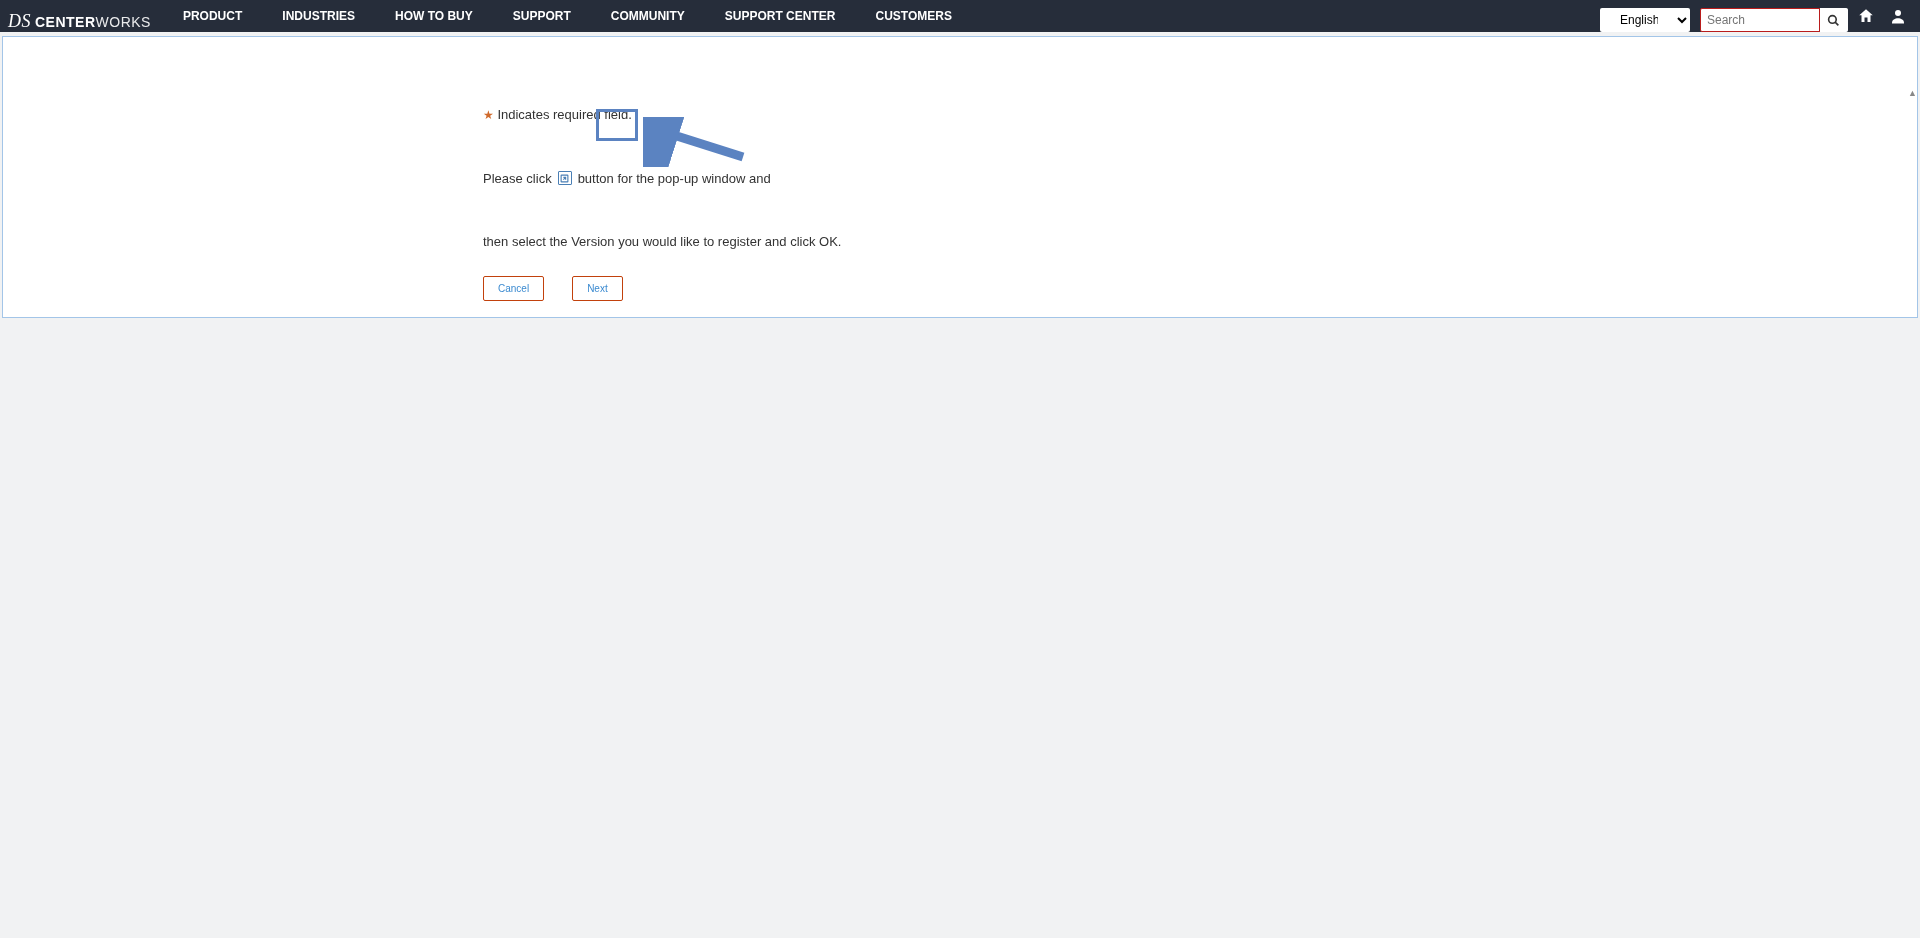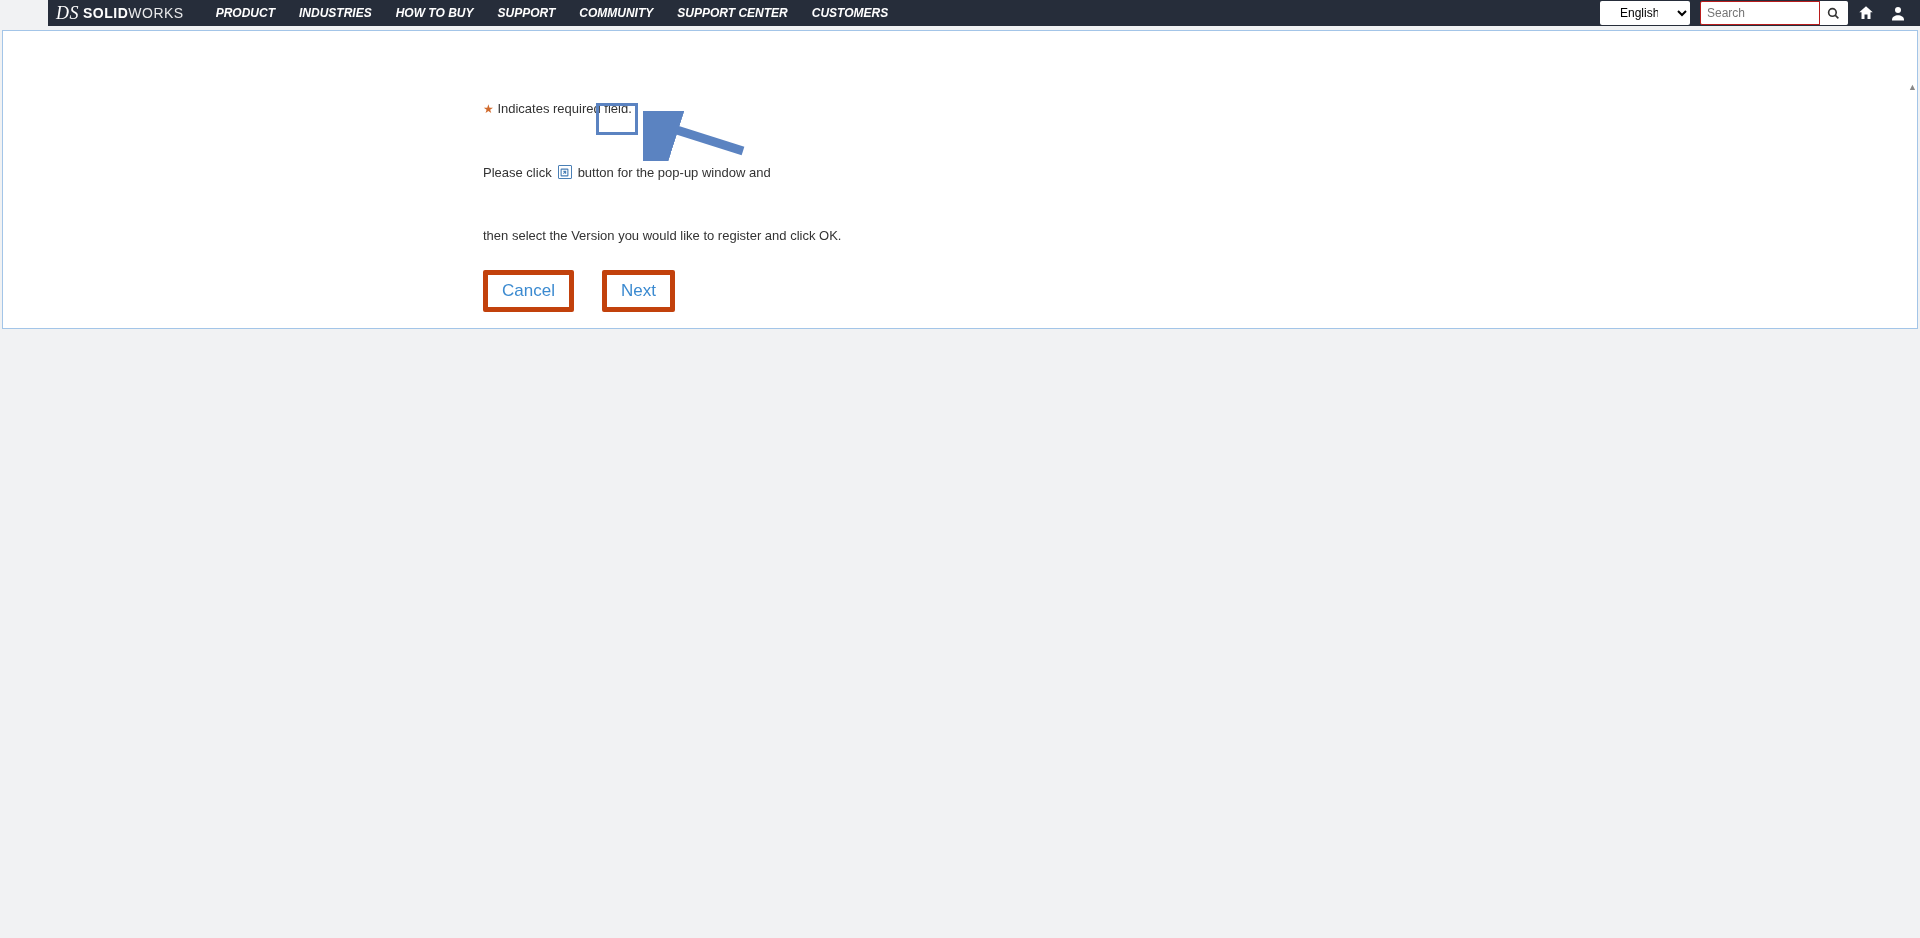--- a/index.html
+++ b/index.html
@@ -4,26 +4,25 @@
 <style>
   * { box-sizing: border-box; margin: 0; padding: 0; }
   body {
     font-family: Arial, Helvetica, sans-serif;
     background: #f1f2f3;
     font-size: 13px;
     color: #333;
   }
   .topbar {
     background: #262d3a;
-    height: 26px;
-    display: flex;
-    align-items: center;
+    height: 32px;
+    display: flex;
+    align-items: flex-end;
     padding: 0 8px;
     gap: 4px;
-    margin-left: 48px;
   }
   .logo {
     display: flex;
     align-items: center;
     color: #fff;
     font-weight: 600;
     letter-spacing: 0.5px;
     padding: 0 16px 0 0;
     font-size: 14px;
   }
@@ -33,22 +32,21 @@
     font-size: 18px;
     margin-right: 4px;
     font-weight: 500;
   }
   .logo-text .light {
     font-weight: 300;
     opacity: 0.9;
   }
   .nav {
     display: flex;
-    gap: 0;
-    font-style: italic;
+    gap: 16px;
   }
   .nav-item {
     color: #fff;
     font-size: 12px;
     font-weight: 600;
     padding: 0 12px;
     line-height: 32px;
     cursor: pointer;
   }
   .spacer { flex: 1; }
@@ -177,24 +175,24 @@
     border: 3px solid #5b83c1;
     pointer-events: none;
   }
   .button-row {
     display: flex;
     gap: 28px;
     margin-top: 24px;
   }
   .btn-outline {
     background: #fff;
-    border: 5px solid #c2410c;
+    border: 1px solid #c2410c;
     color: #3b8ad0;
     padding: 6px 14px;
-    font-size: 17px;
+    font-size: 10px;
     border-radius: 2px;
     cursor: pointer;
   }
   .annot-arrow {
     position: absolute;
     pointer-events: none;
   }
   .scroll-indicator {
     position: absolute;
     right: 2px;
@@ -204,21 +202,21 @@
     color: #888;
     font-size: 9px;
   }
 </style>
 </head>
 <body>
 
 <div class="topbar">
   <div class="logo">
     <span class="logo-ds">DS</span>
-    <span class="logo-text"><span>SOLID</span><span class="light">WORKS</span></span>
+    <span class="logo-text"><span>CENTER</span><span class="light">WORKS</span></span>
   </div>
   <div class="nav">
     <div class="nav-item">PRODUCT</div>
     <div class="nav-item">INDUSTRIES</div>
     <div class="nav-item">HOW TO BUY</div>
     <div class="nav-item">SUPPORT</div>
     <div class="nav-item">COMMUNITY</div>
     <div class="nav-item">SUPPORT CENTER</div>
     <div class="nav-item">CUSTOMERS</div>
   </div>

